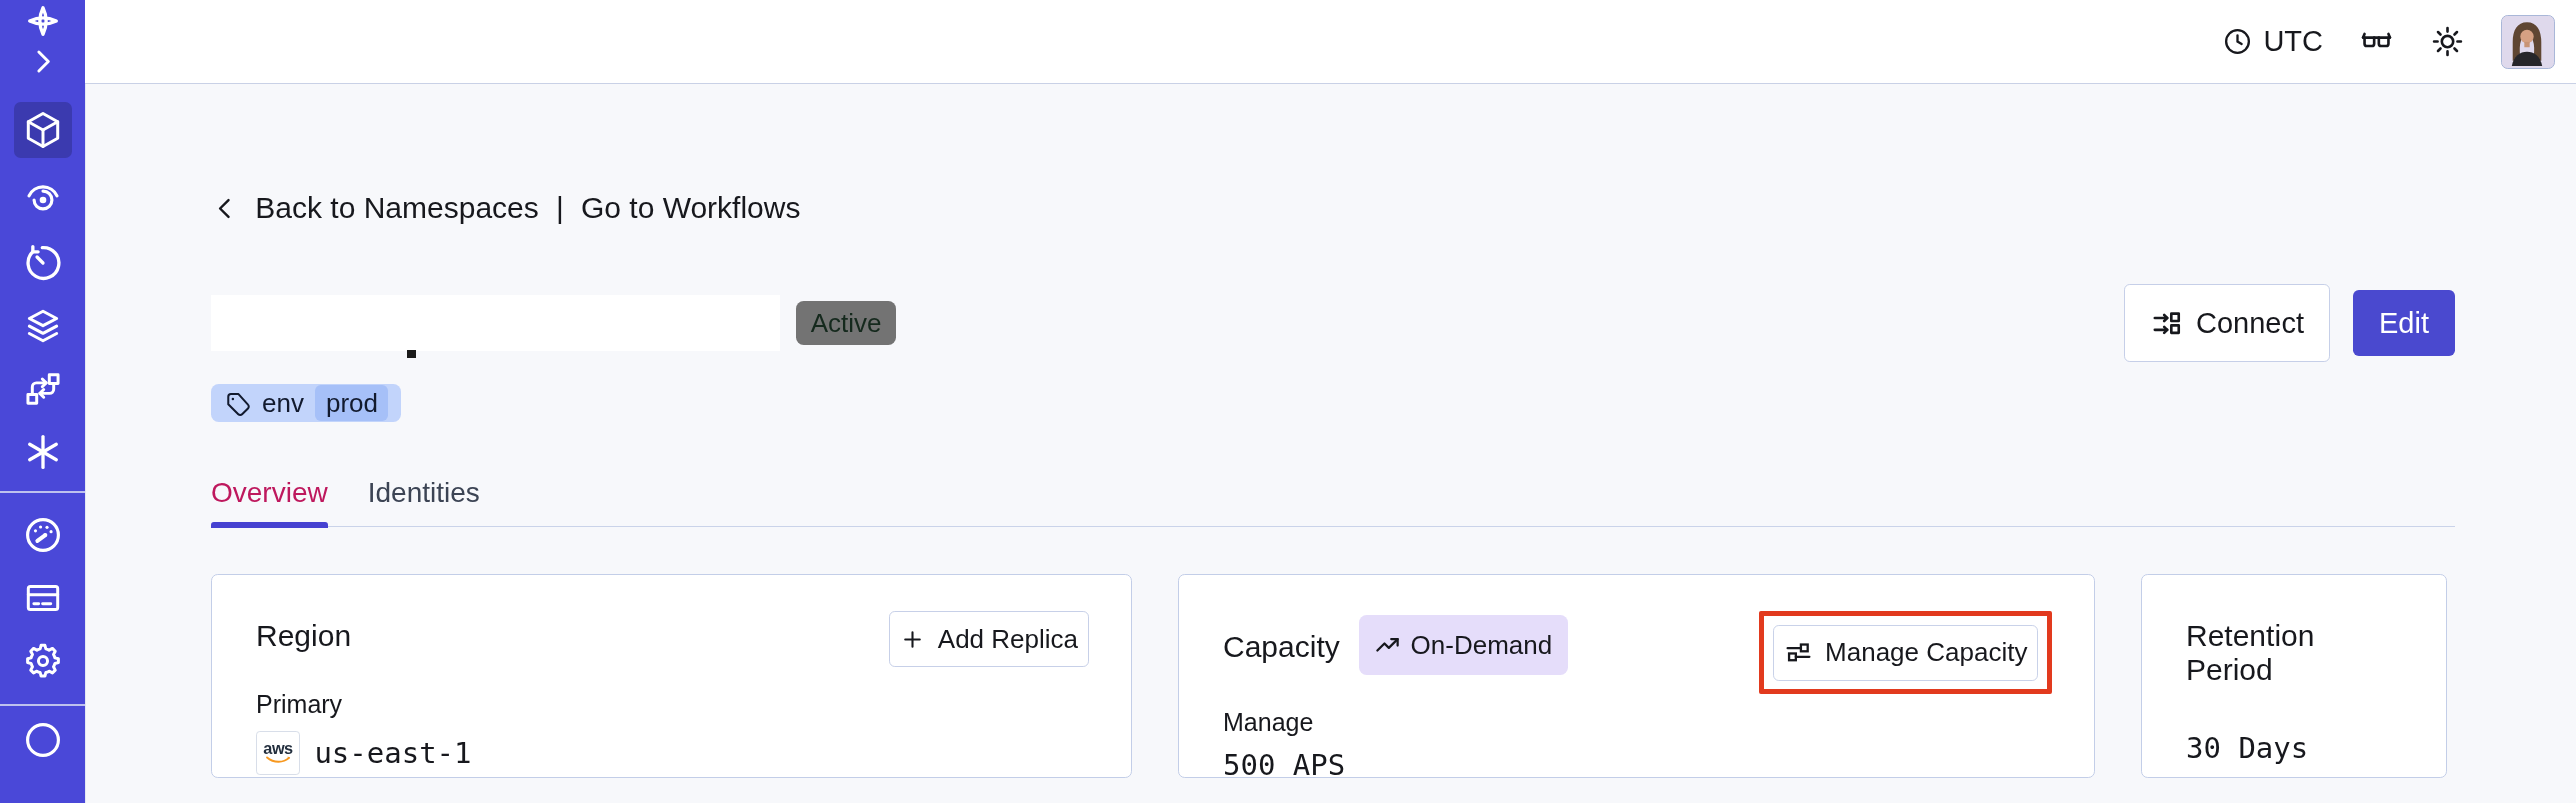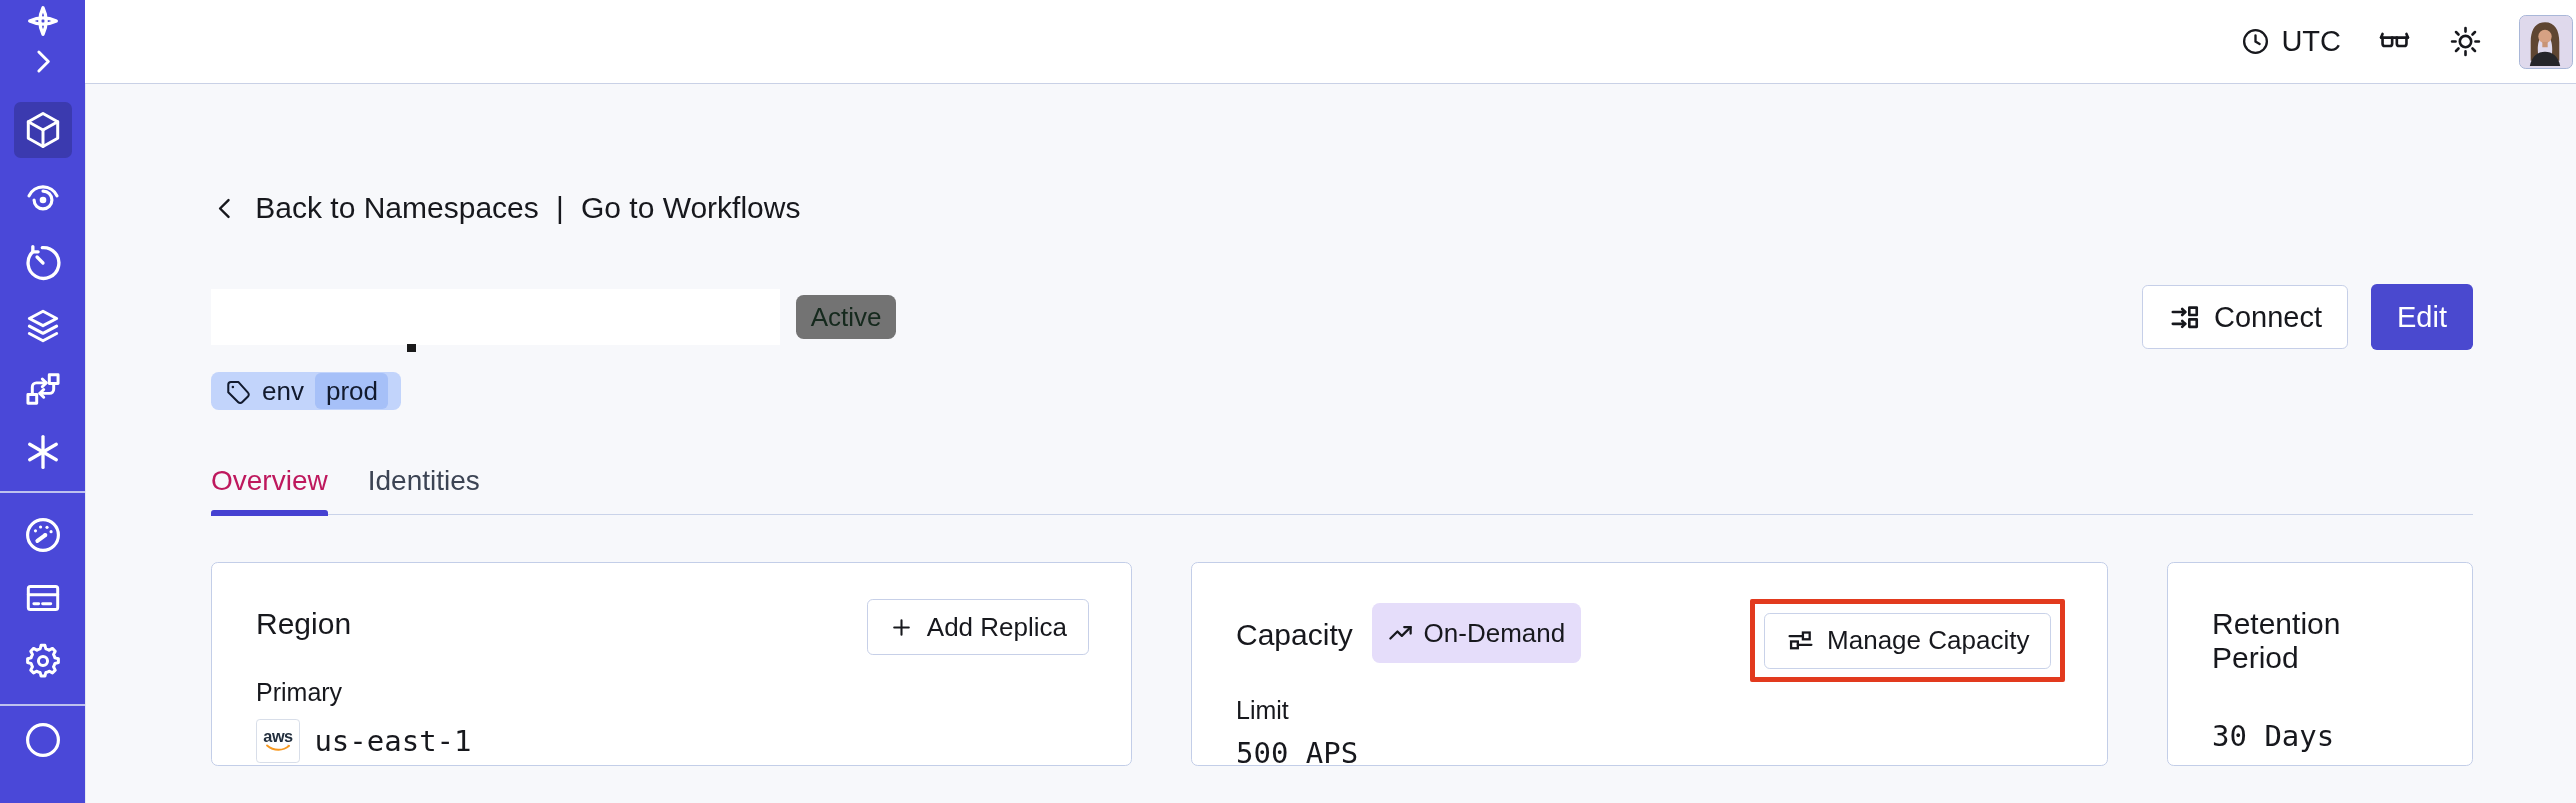--- a/index.html
+++ b/index.html
@@ -43,48 +43,48 @@
 
   
   .title-row { margin-top:59px; display:flex; align-items:center; justify-content:space-between; }
   .title-left { display:flex; align-items:center; gap:16.3px; }
   .redacted { position:relative; width:569px; height:56px; background:#FFFFFF; }
   .redact-dot { position:absolute; left:196px; bottom:-6.7px; width:8.6px; height:7.7px; background:#1A1A1A; }
   .badge-active { background:#737373; color:#15291D; font-size:26px; padding:6.7px 14.4px; border-radius:7.7px; }
 
   .title-actions { display:flex; align-items:center; gap:23px; }
   .btn-secondary { display:flex; align-items:center; gap:13.4px; background:#fff; border:1.9px solid #C6CFE8;
-                   border-radius:5.8px; height:64px; padding:0 25px; font-size:29px; color:#17181D; cursor:pointer; }
+                   border-radius:5.8px; height:78px; padding:0 25px; font-size:29px; color:#17181D; cursor:pointer; }
   .btn-primary { background:#4A49CF; color:#fff; border:none; border-radius:5.8px; height:66px;
                  padding:0 26px; font-size:29px; cursor:pointer; font-family:"Liberation Sans",sans-serif; }
 
   
   .tag-row { margin-top:22px; }
   .tag-chip { display:inline-flex; align-items:center; gap:11.5px; background:#C2D4FB; border-radius:7.7px;
               height:38px; padding:0 12.5px; font-size:26px; color:#121A2E; }
   .tag-inner { background:#A6C0F8; border-radius:5.8px; padding:2.9px 10.5px; }
 
   
   .tabs { margin-top:55px; border-bottom:1.9px solid #CAD3E9; display:flex; gap:40px; }
   .tab { font-size:28px; padding-bottom:17.3px; color:#3C4454; cursor:pointer; position:relative; }
   .tab.active { color:#be185d; font-weight:400; }
   .tab.active::after { content:""; position:absolute; left:0; right:0; bottom:-1.9px; height:5.8px;
                        background:#4642D1; border-radius:2.9px 2.9px 0 0; }
 
   
-  .cards { margin-top:47px; display:flex; gap:59px; }
+  .cards { margin-top:47px; display:flex; gap:46px; }
   .card { background:#fff; border:1.9px solid #C3CEE8; border-radius:6.7px; height:204px; padding:36px 42px 0 44px; }
   .card-region { flex:0 0 921px; }
   .card-capacity { flex:0 0 917px; }
   .card-retention { flex:0 0 306px; }
   .card-head { display:flex; align-items:flex-start; justify-content:space-between; }
   .card-title-group { display:flex; align-items:center; gap:19px; }
   .card-title { font-size:30px; font-weight:500; color:#17181D; padding-top:7.7px; }
   .card-btn { display:flex; align-items:center; gap:12.5px; background:#fff; border:1.9px solid #C7D0E8;
-              border-radius:5.8px; height:56px; padding:0 21px; font-size:26px; color:#17181D; cursor:pointer;
+              border-radius:5.8px; height:56px; padding:0 10px; font-size:26px; color:#17181D; cursor:pointer;
               font-family:"Liberation Sans",sans-serif; }
   .field-label { margin-top:23px; font-size:25px; color:#17181D; }
   .value-row { margin-top:11.5px; display:flex; align-items:center; gap:14.4px; }
   .mono { font-family:"DejaVu Sans Mono", monospace; font-size:29px; color:#17181D; }
   .badge-ondemand { display:flex; align-items:center; gap:9.6px; background:#E5DDFA; color:#17181D;
                     border-radius:7.7px; height:60px; padding:0 15.3px; font-size:26px; margin-top:3.8px; }
   .red-box { border:5.8px solid #E23A1E; padding:8.6px; border-radius:1.9px; }
   .retention-value { margin-top:44px; }
 
   
@@ -338,21 +338,21 @@
                 <svg width="29" height="29" viewBox="0 0 24 24" fill="none" stroke="#17181D" stroke-width="1.9" stroke-linecap="round">
                   <path d="M3 8.4 H14"></path>
                     <rect x="14" y="5.4" width="5.6" height="5.6"></rect>
                   <rect x="4.2" y="12.8" width="5.6" height="5.6"></rect>
                     <path d="M9.8 15.6 H21"></path>
                 </svg>
                 <span>Manage Capacity</span>
               </button>
             </div>
           </div>
-          <div class="field-label" style="margin-top:13.4px;">Limit</div>
+          <div class="field-label" style="margin-top:13.4px;">Manage</div>
           <div class="value-row">
             <span class="mono">500 APS</span>
           </div>
         </section>
 
         <section class="card card-retention">
           <div class="card-title">Retention Period</div>
           <div class="mono retention-value">30 Days</div>
         </section>
 

